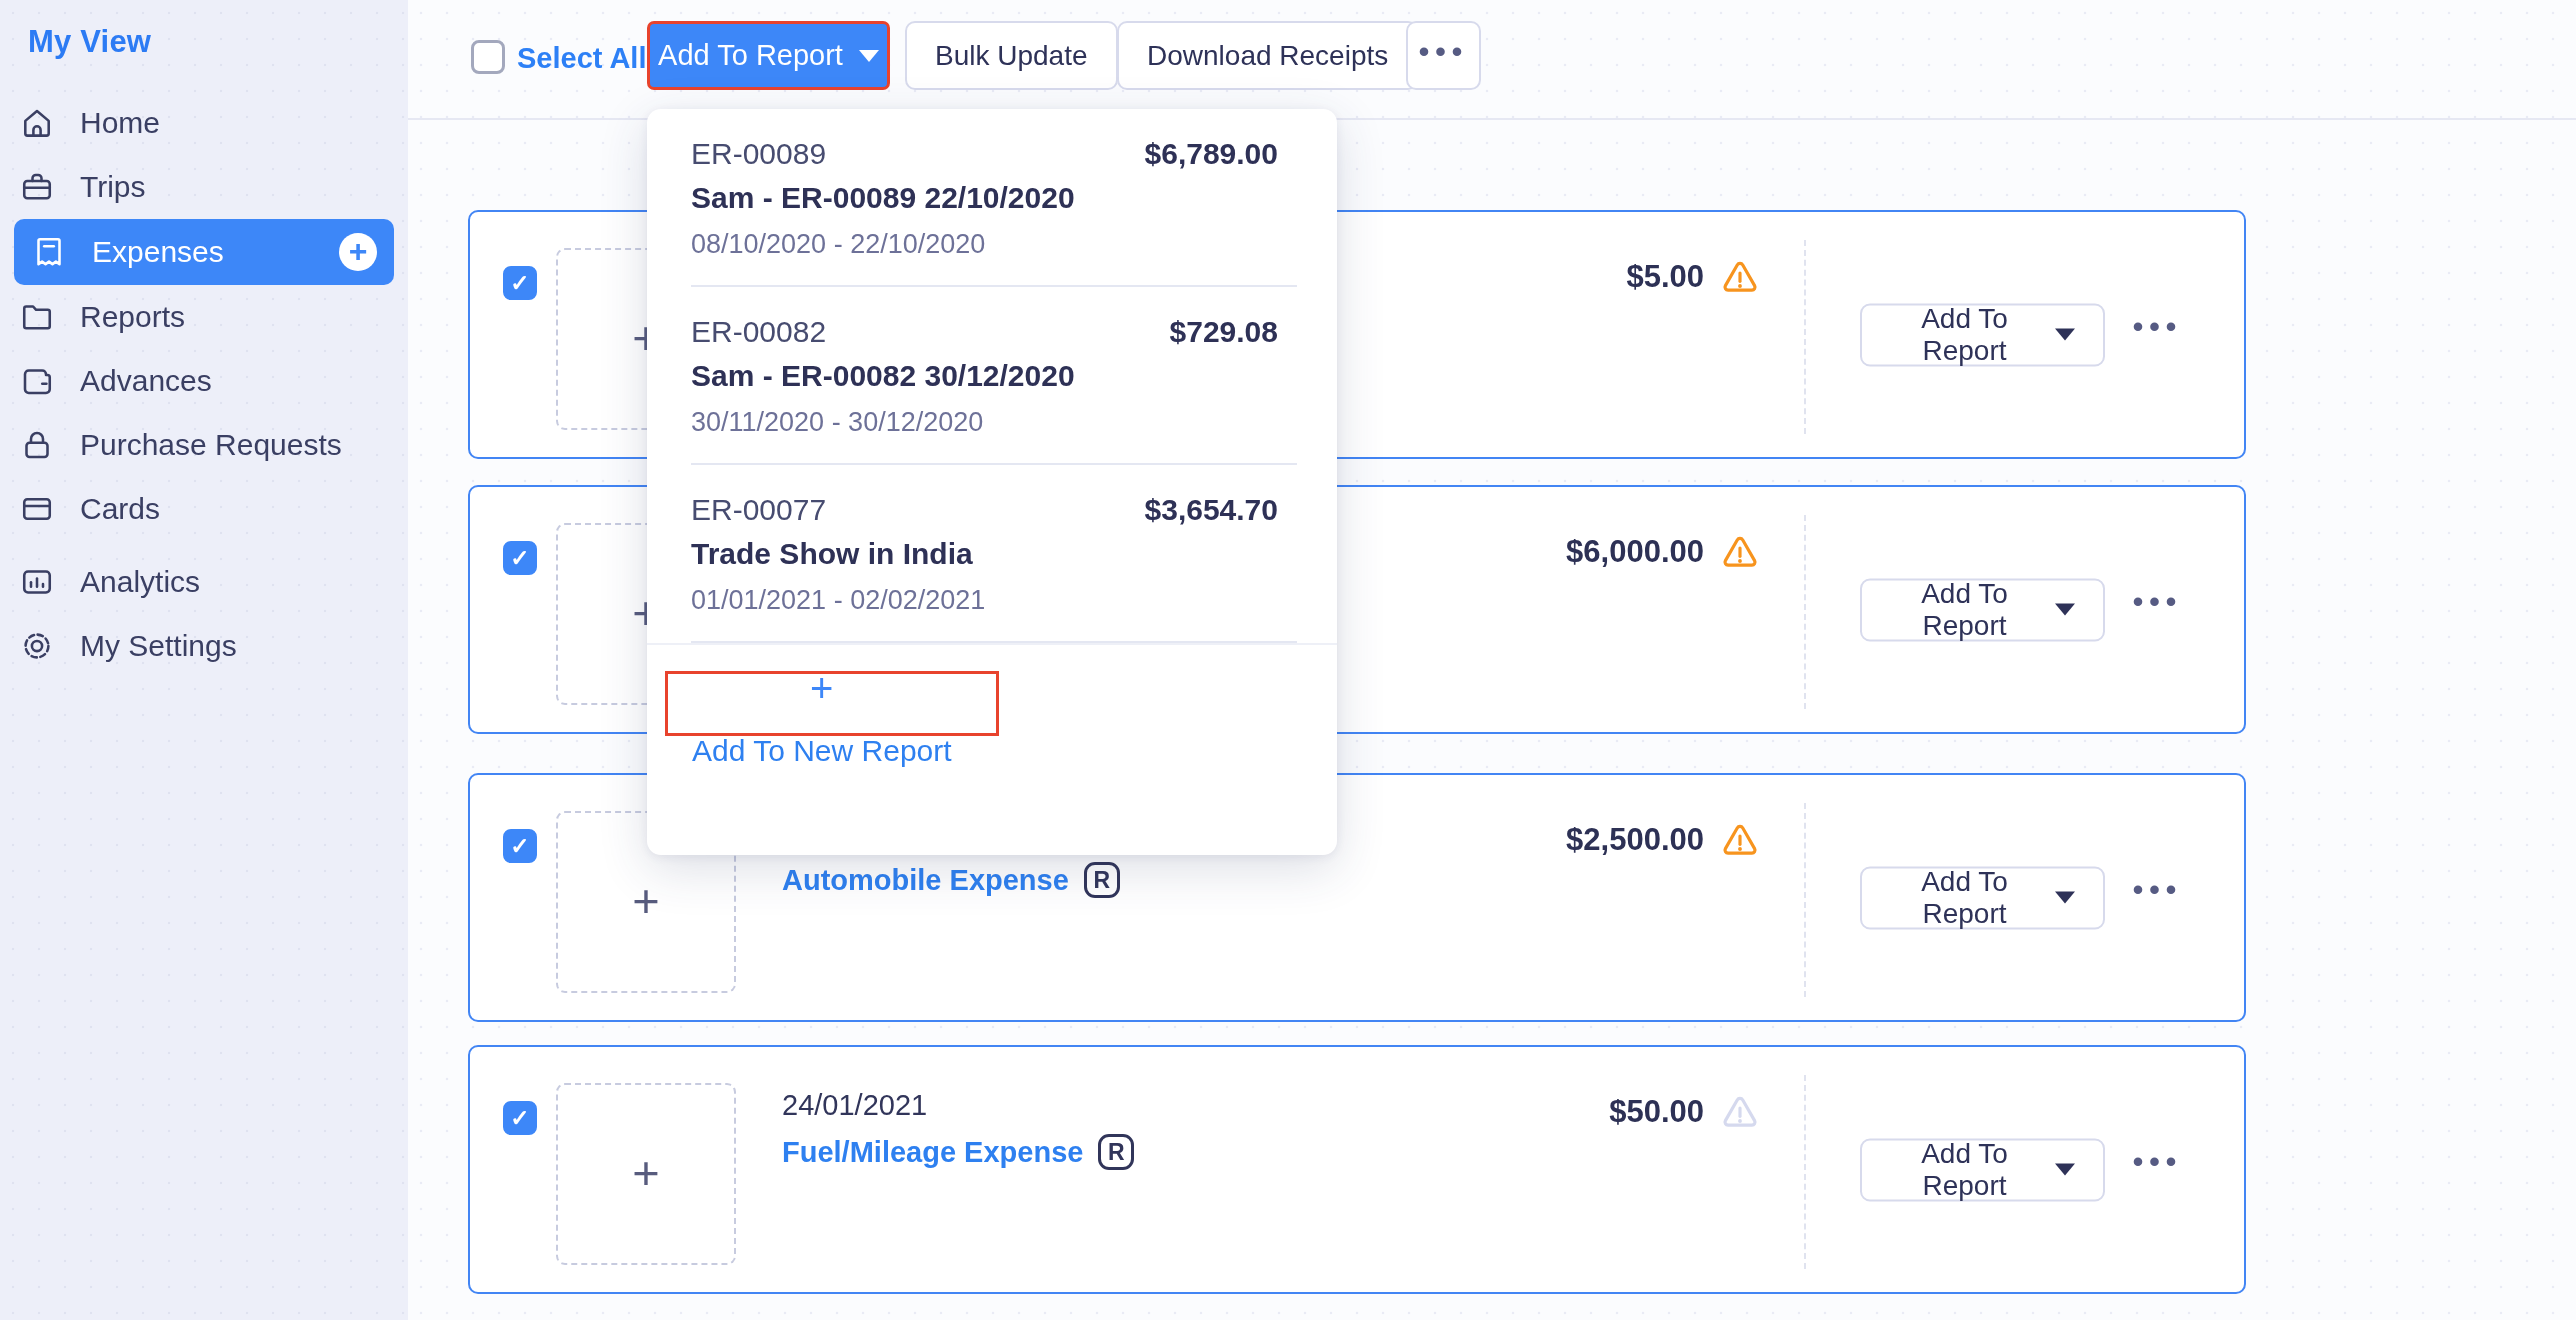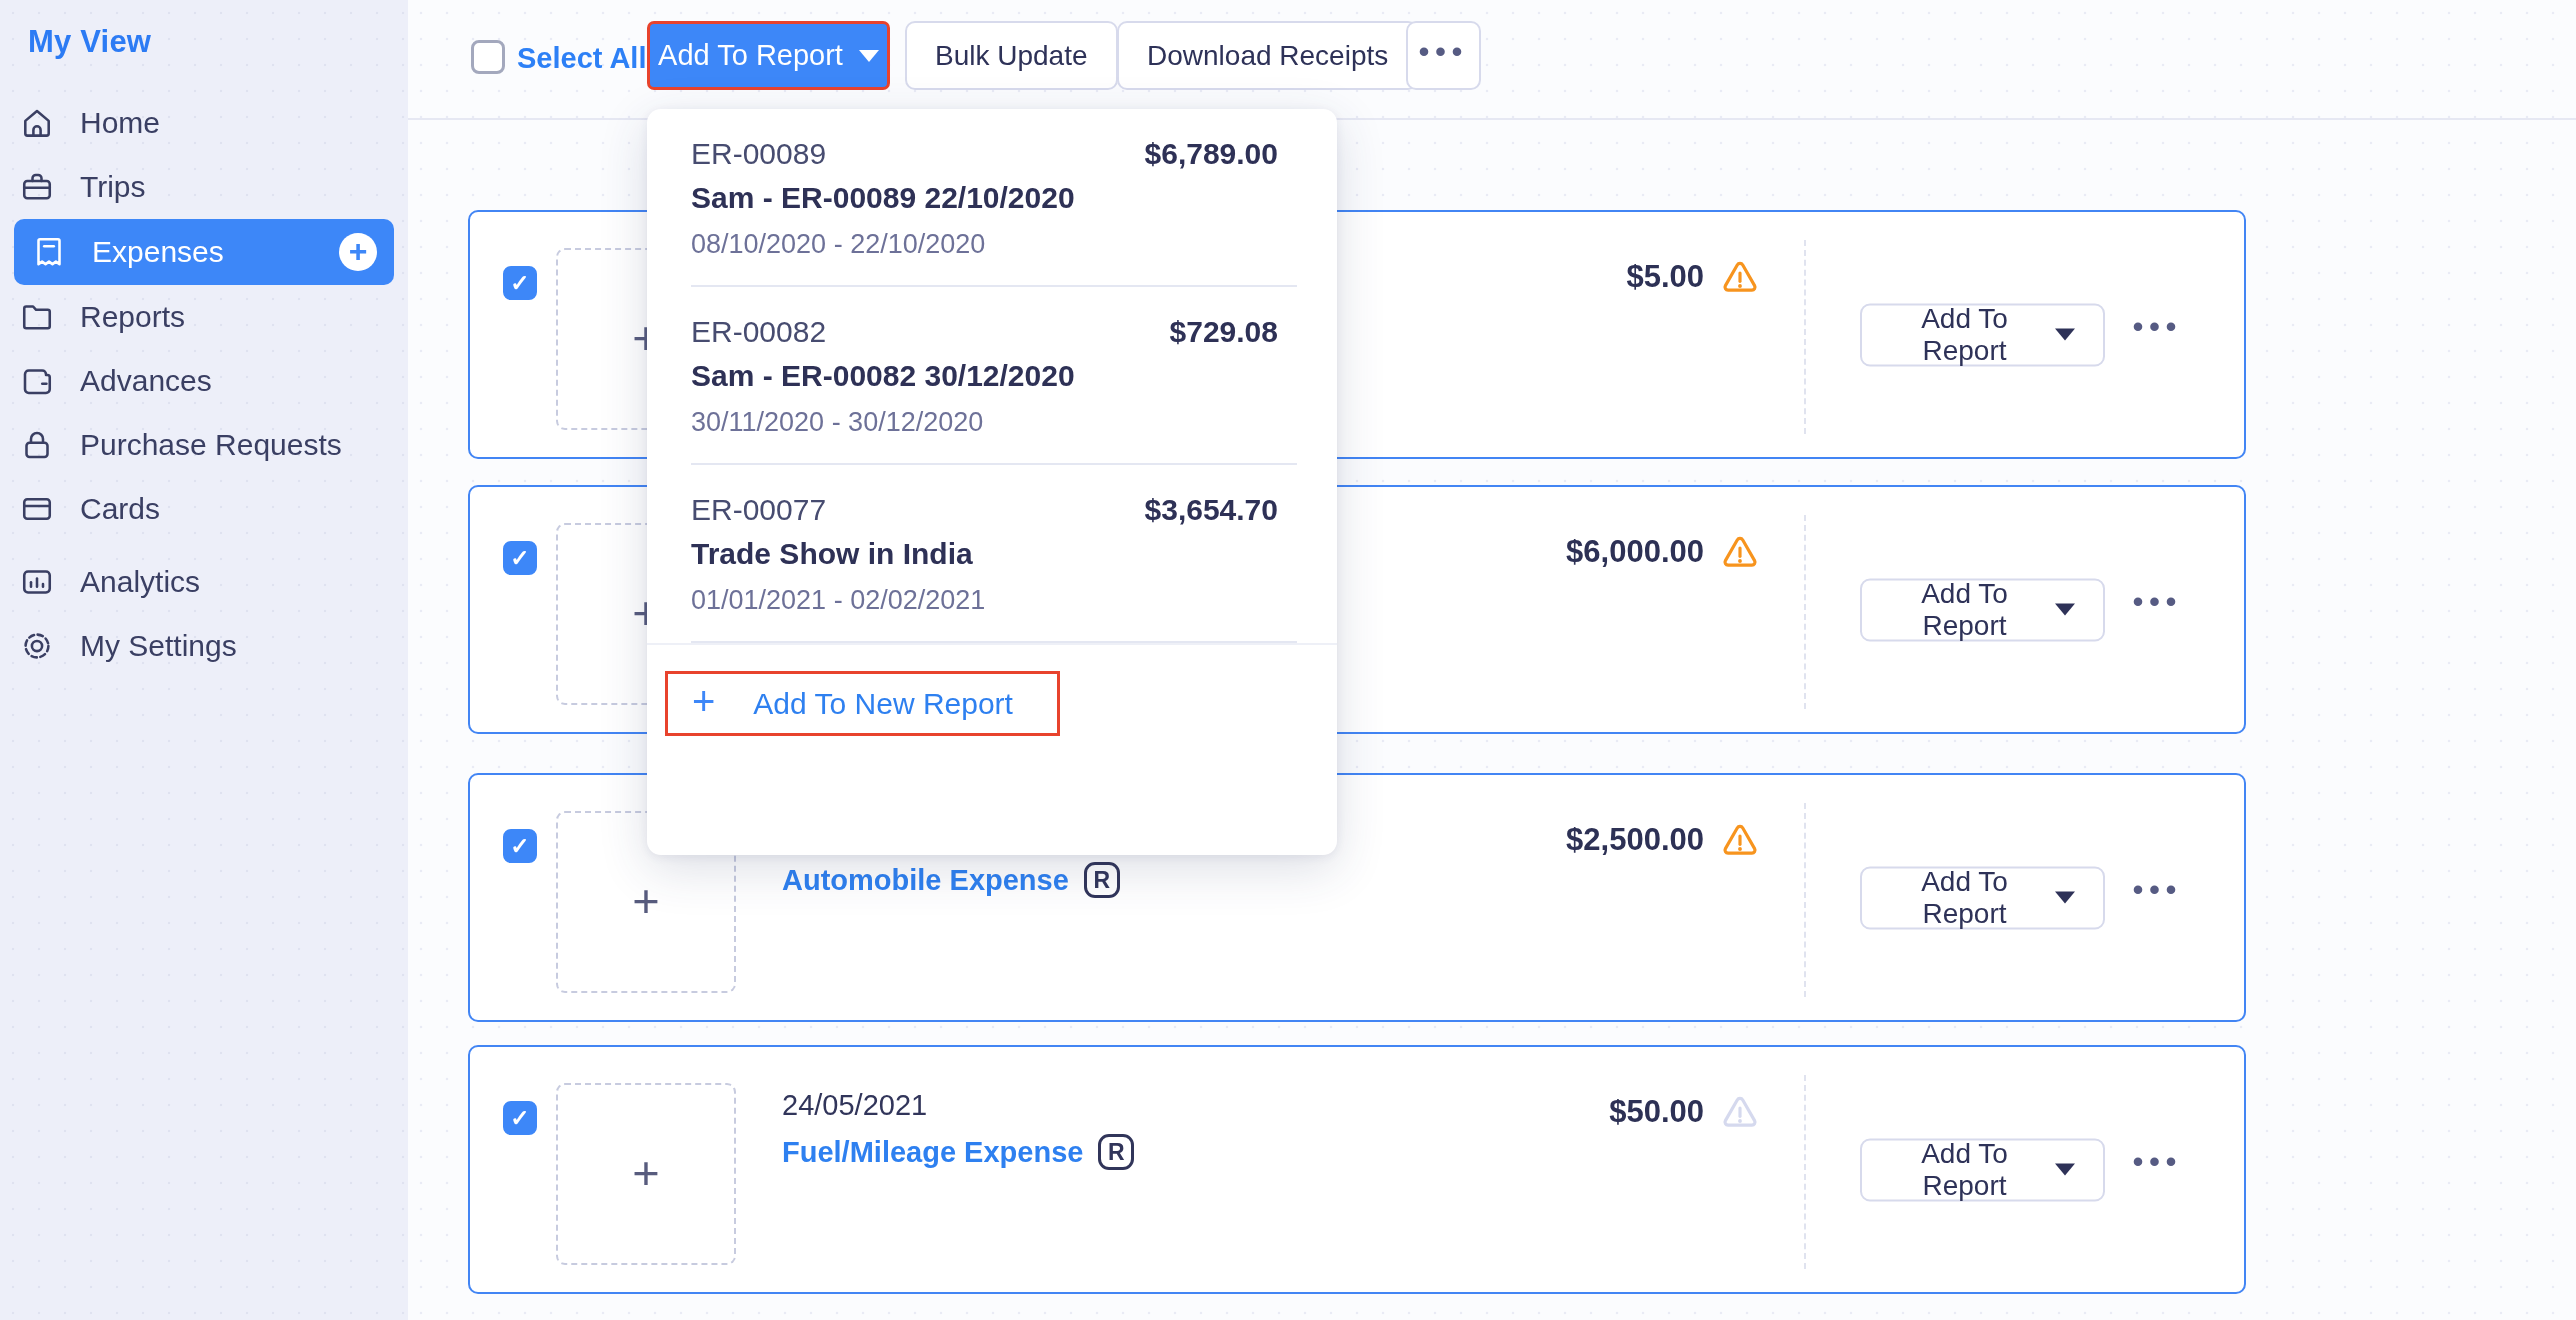--- a/index.html
+++ b/index.html
@@ -142,22 +142,22 @@
     content: ""; position: absolute; left: 44px; right: 40px; bottom: 0;
     height: 2px; background: #e4e7f2;
   }
   .dd-top { display: flex; justify-content: space-between; align-items: baseline; }
   .dd-id { font-size: 30px; color: #474c70; }
   .dd-amt { font-size: 30px; font-weight: 600; color: #2e3156; }
   .dd-title { margin-top: 10px; font-size: 30px; font-weight: 700; color: #2e3156; }
   .dd-dates { margin-top: 14px; font-size: 27px; color: #6d7198; }
   .dd-footer { border-top: 2px solid #eef0f7; padding: 26px 0 0 18px; }
   .add-new {
-    display: inline-flex; align-items: center; gap: 38px;
-    border: 3px solid #e8432d; padding: 0 44px 0 24px; height: 65px; cursor: pointer;
+    display: inline-flex; align-items: center; gap: 26px;
+    border: 3px solid #e8432d; padding: 0 44px 0 24px; height: 65px; cursor: pointer; flex-direction: column;
   }
   .add-new .plus-glyph { color: #3d87f8; font-size: 40px; font-weight: 400; line-height: 1; margin-top: -6px; }
   .add-new .plus-glyph::before { content: "+"; }
   .add-new-label { color: #2e80f0; font-size: 30px; }
 </style>
 </head>
 <body>
 
 <aside class="sidebar">
   <div class="side-title">My View</div>
@@ -350,21 +350,21 @@
       <span>Add To Report</span>
       <span class="caret"></span>
     </button>
     <span class="row-more dots"></span>
   </article>
 
   <article class="card card4">
     <span class="checkbox checked"></span>
     <div class="receipt-drop"></div>
     <div class="card-details">
-      <div class="exp-date">24/05/2021</div>
+      <div class="exp-date">24/01/2021</div>
       <div class="exp-category">
         <span>Fuel/Mileage Expense</span>
         <span class="r-badge">R</span>
       </div>
     </div>
     <div class="amt-wrap">
       <span class="amount">$50.00</span>
       <span class="warn-icon warn-muted">
         <svg viewBox="0 0 24 24">
             <path d="M12 3.8c.68 0 1.3.36 1.65.96l7.1 12.4c.7 1.22-.17 2.74-1.57 2.74H4.82c-1.4 0-2.27-1.52-1.57-2.74l7.1-12.4A1.9 1.9 0 0 1 12 3.8z"></path>

